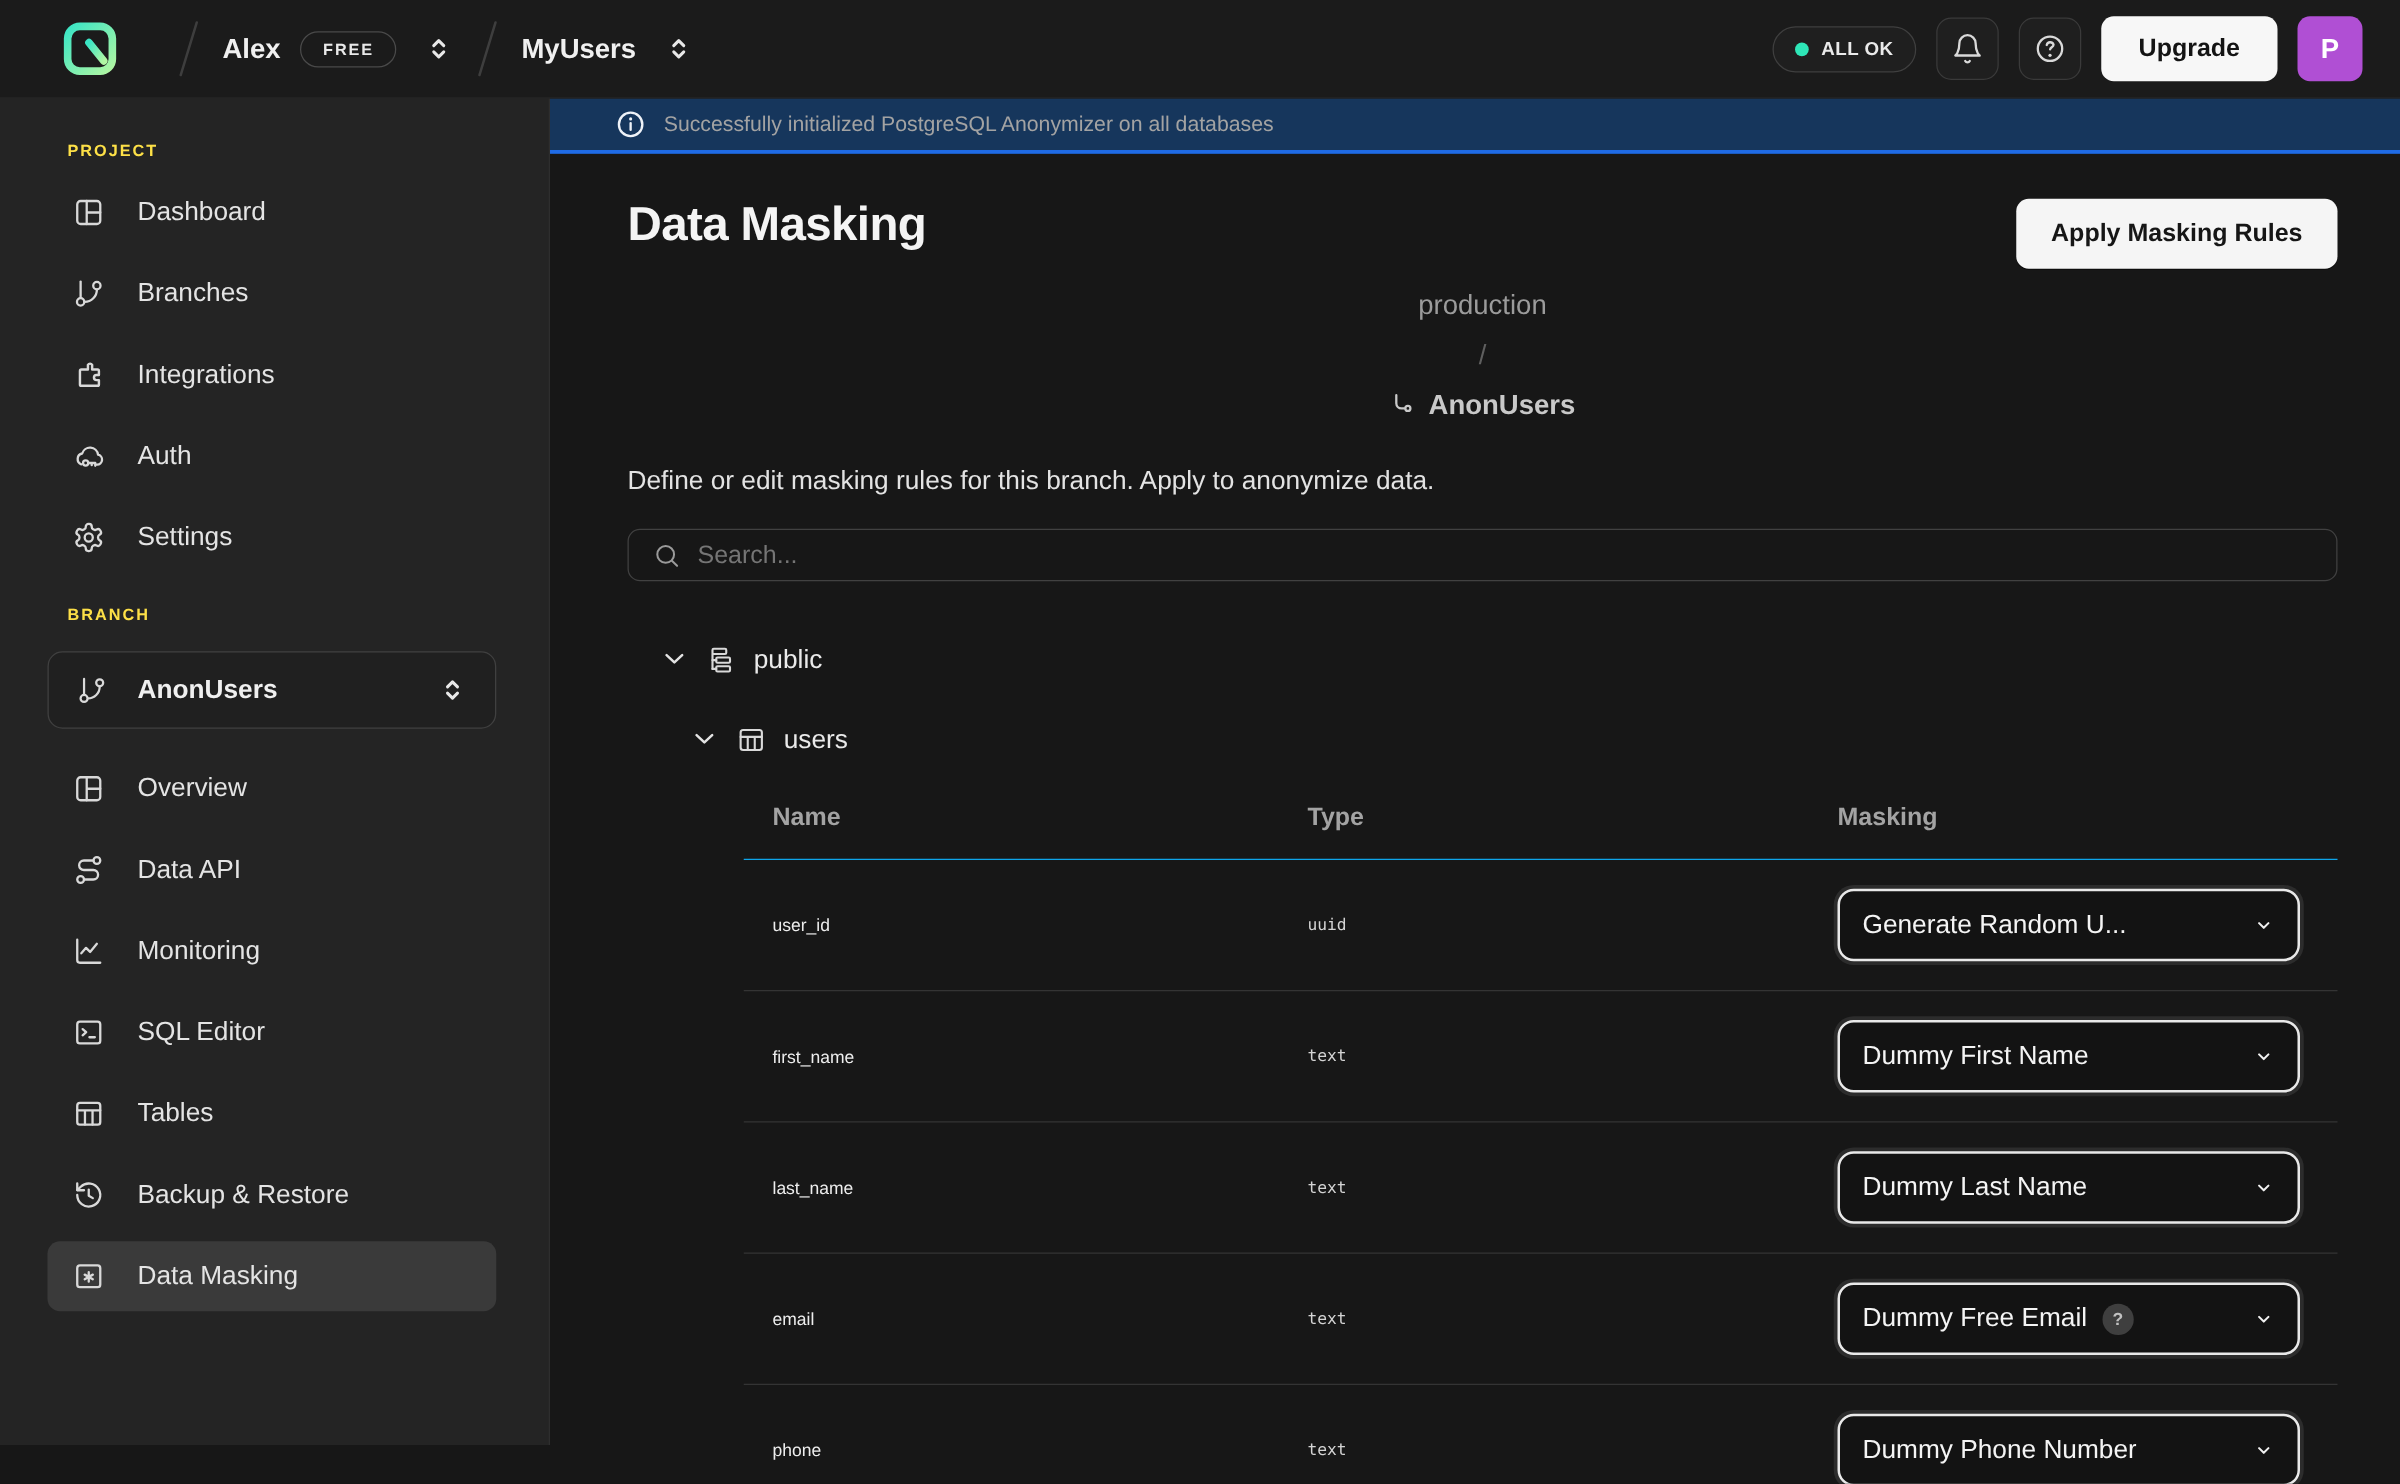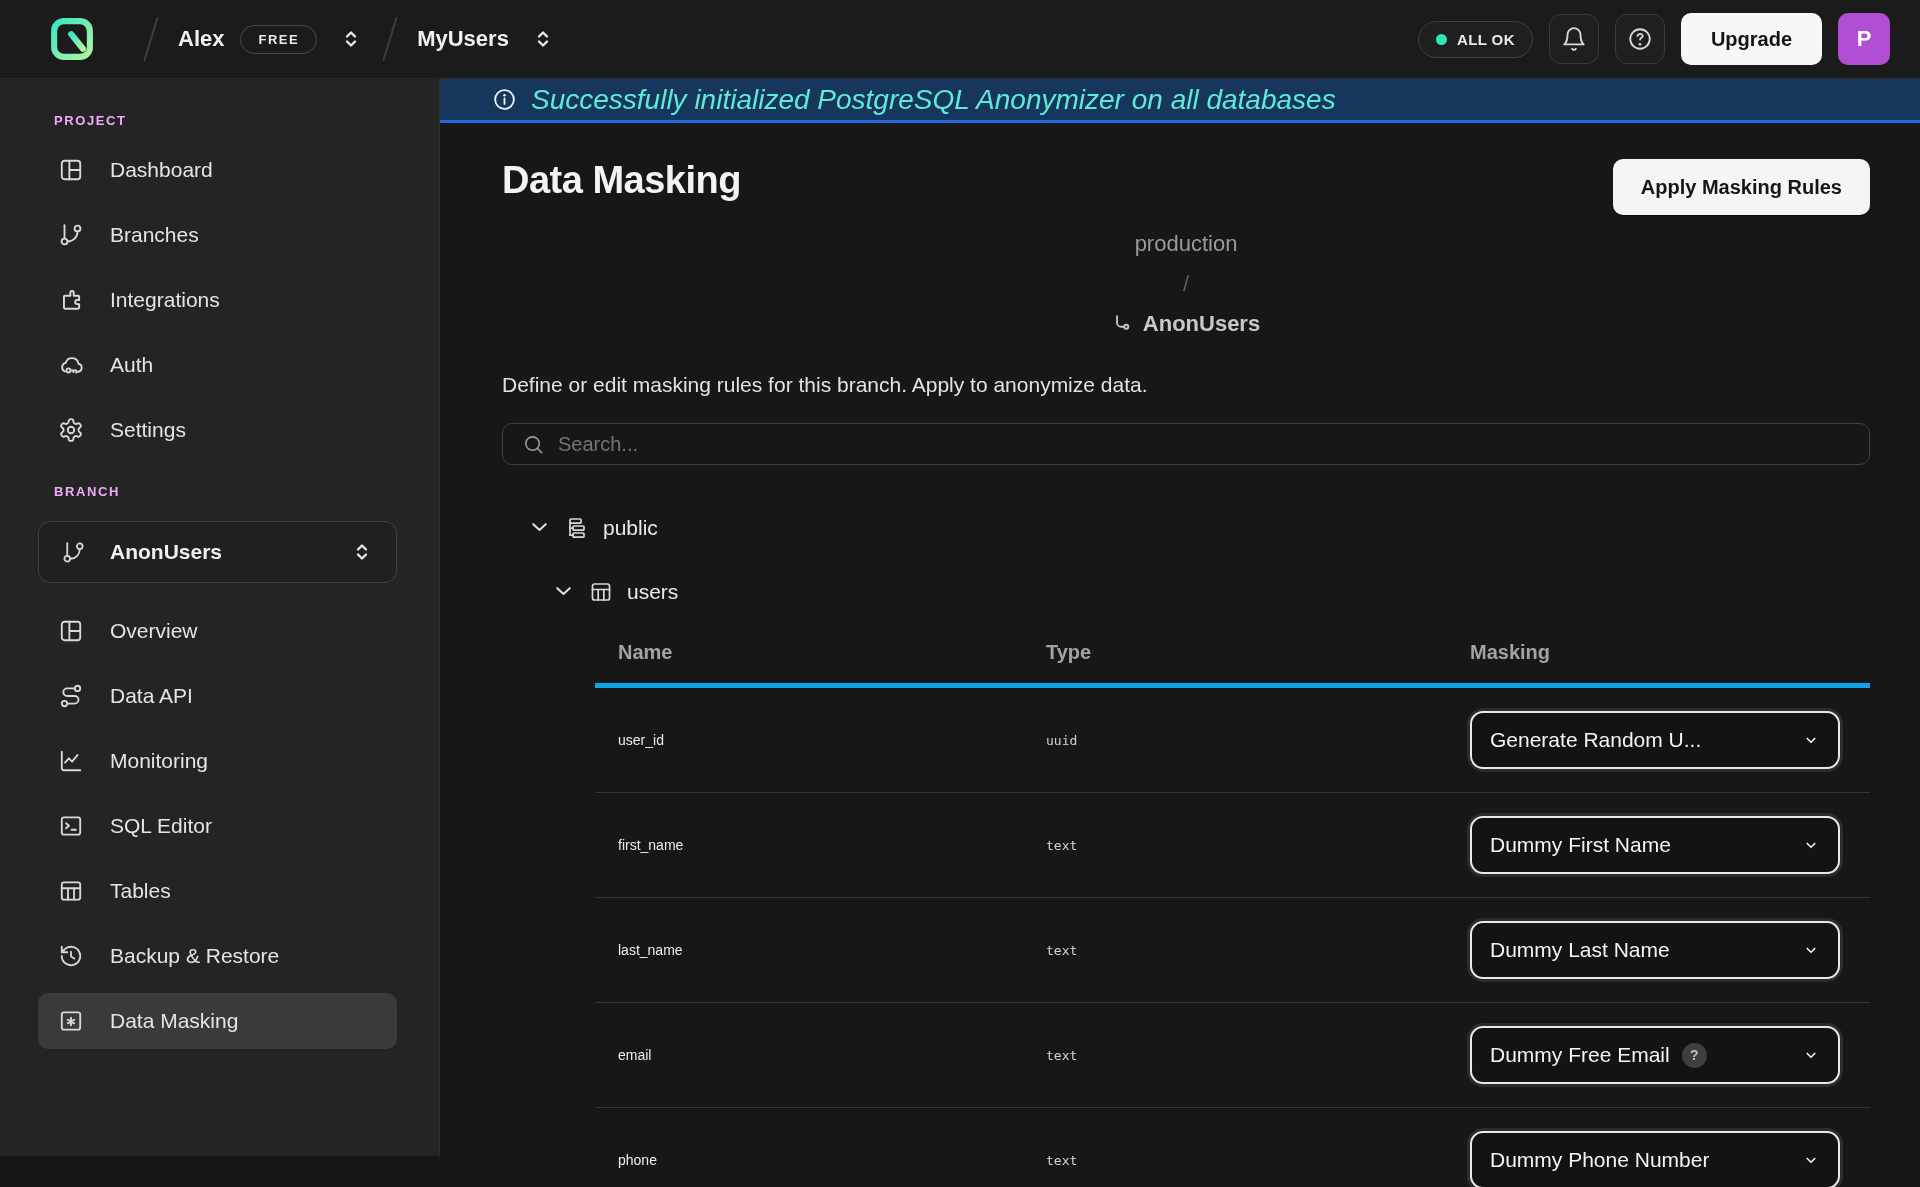--- a/index.html
+++ b/index.html
@@ -50,21 +50,21 @@
 
   
   .shell { display:flex; height:1077px; }
 
   
   .sidebar {
     width:440px; flex:0 0 440px; background:#242424; border-right:1px solid #2e2e2e;
     padding:34px 42px 0 38px;
   }
   .side-section-label {
-    font-size:13px; font-weight:700; letter-spacing:1.6px; color:#f0abfc; padding-left:16px;
+    font-size:13px; font-weight:700; letter-spacing:1.6px; color:#fde047; padding-left:16px;
   }
   .side-list { margin-top:14px; }
   .side-item {
     height:56px; margin-bottom:9px; display:flex; align-items:center; gap:26px;
     padding:0 20px; border-radius:10px; cursor:pointer;
   }
   .side-item.selected { background:#3a3a3a; }
   .side-item .lbl { font-size:21px; color:#e4e4e4; }
   .branch-label { margin-top:26px; }
   .branch-selector {
@@ -74,21 +74,21 @@
   .branch-selector .lbl { font-size:21px; font-weight:600; color:#f0f0f0; }
   .branch-selector .updown { margin-left:auto; }
   .branch-nav { margin-top:20px; }
 
   
   .main { flex:1; background:#171717; min-width:0; }
   .banner {
     height:44px; background:#16365c; border-bottom:3px solid #1f6be6;
     display:flex; align-items:center; gap:14px; padding:0 20px 0 52px;
   }
-  .banner span { font-size:28px; color:#5eead4;font-style:italic; }
+  .banner span { font-size:17px; color:#a3a3a3; }
 
   .content { padding:36px 50px 0 62px; }
   .title-row { display:flex; justify-content:space-between; align-items:flex-start; }
   h1 { font-size:38px; font-weight:700; letter-spacing:-.5px; color:#f4f4f4; }
   .btn-apply {
     height:56px; padding:0 28px; border-radius:10px; border:none; background:#f5f5f5;
     font-family:inherit; font-size:20px; font-weight:600; color:#161616; cursor:pointer;
     box-shadow:0 1px 0 rgba(0,0,0,.4);
   }
   .breadcrumb { margin-top:16px; display:flex; align-items:center; gap:14px;flex-direction:column; }
@@ -111,21 +111,21 @@
 
   .tree { margin-top:40px; }
   .tree-row { display:flex; align-items:center; gap:14px; height:45px; cursor:pointer; }
   .tree-row .lbl { font-size:21px; color:#eaeaea; }
   .tree-row.lvl1 { padding-left:26px; }
   .tree-row.lvl2 { padding-left:50px; margin-top:19px; }
 
   .cols-table { margin-left:93px; width:1275px; margin-top:24px; }
   .ct-header {
     display:grid; grid-template-columns:451px 424px 1fr; align-items:center;
-    height:50px; border-bottom:5px solid #0ea5e9; padding-bottom:16px;
+    height:50px; border-bottom:1px solid #0ea5e9; padding-bottom:16px;
   }
   .ct-header > div { font-size:20px; font-weight:600; color:#a3a3a3; }
   .ct-header .c-name { padding-left:23px; }
   .ct-row {
     display:grid; grid-template-columns:451px 424px 1fr; align-items:center;
     height:105px; border-bottom:1px solid #343434;
   }
   .ct-row .c-name { padding-left:23px; font-size:14px; color:#ededed; }
   .ct-row .c-type { font-family:"DejaVu Sans Mono", monospace; font-size:13px; color:#d4d4d4; }
   .dd {

